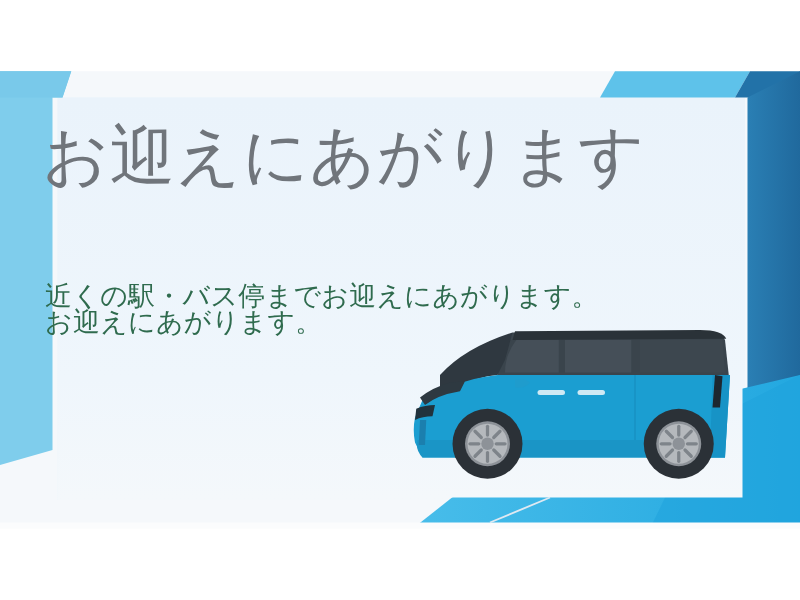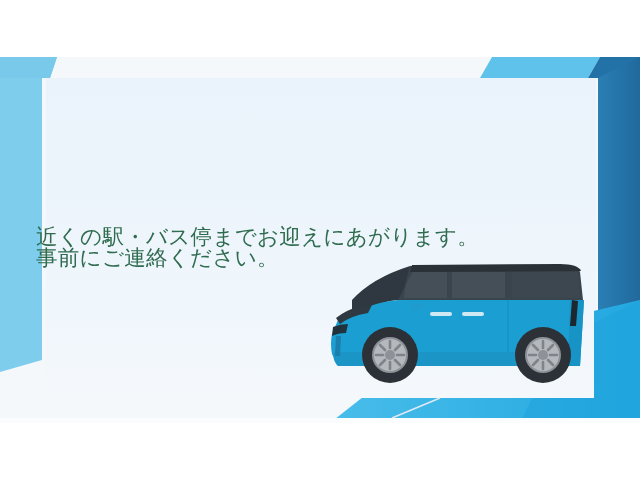--- a/index.html
+++ b/index.html
@@ -196,17 +196,18 @@
         </g>
 
         <path d="M 362 356 Q 364 330 390 328 Q 416 330 418 356 L 412 356 Q 410 336 390 334 Q 370 336 368 356 Z" fill="#1b9ed1" opacity="0.0"></path>
 
       </g>
 
     </g>
   </svg>
 
   <div class="text-layer">
+    <div id="headline">お迎えにあがります</div>
     <div id="sub-line-1">近くの駅・バス停までお迎えにあがります。</div>
-    <div id="sub-line-2">事前にご連絡ください。</div>
+    <div id="sub-line-2">お迎えにあがります。</div>
   </div>
 
 </div>
 
 </body></html>

